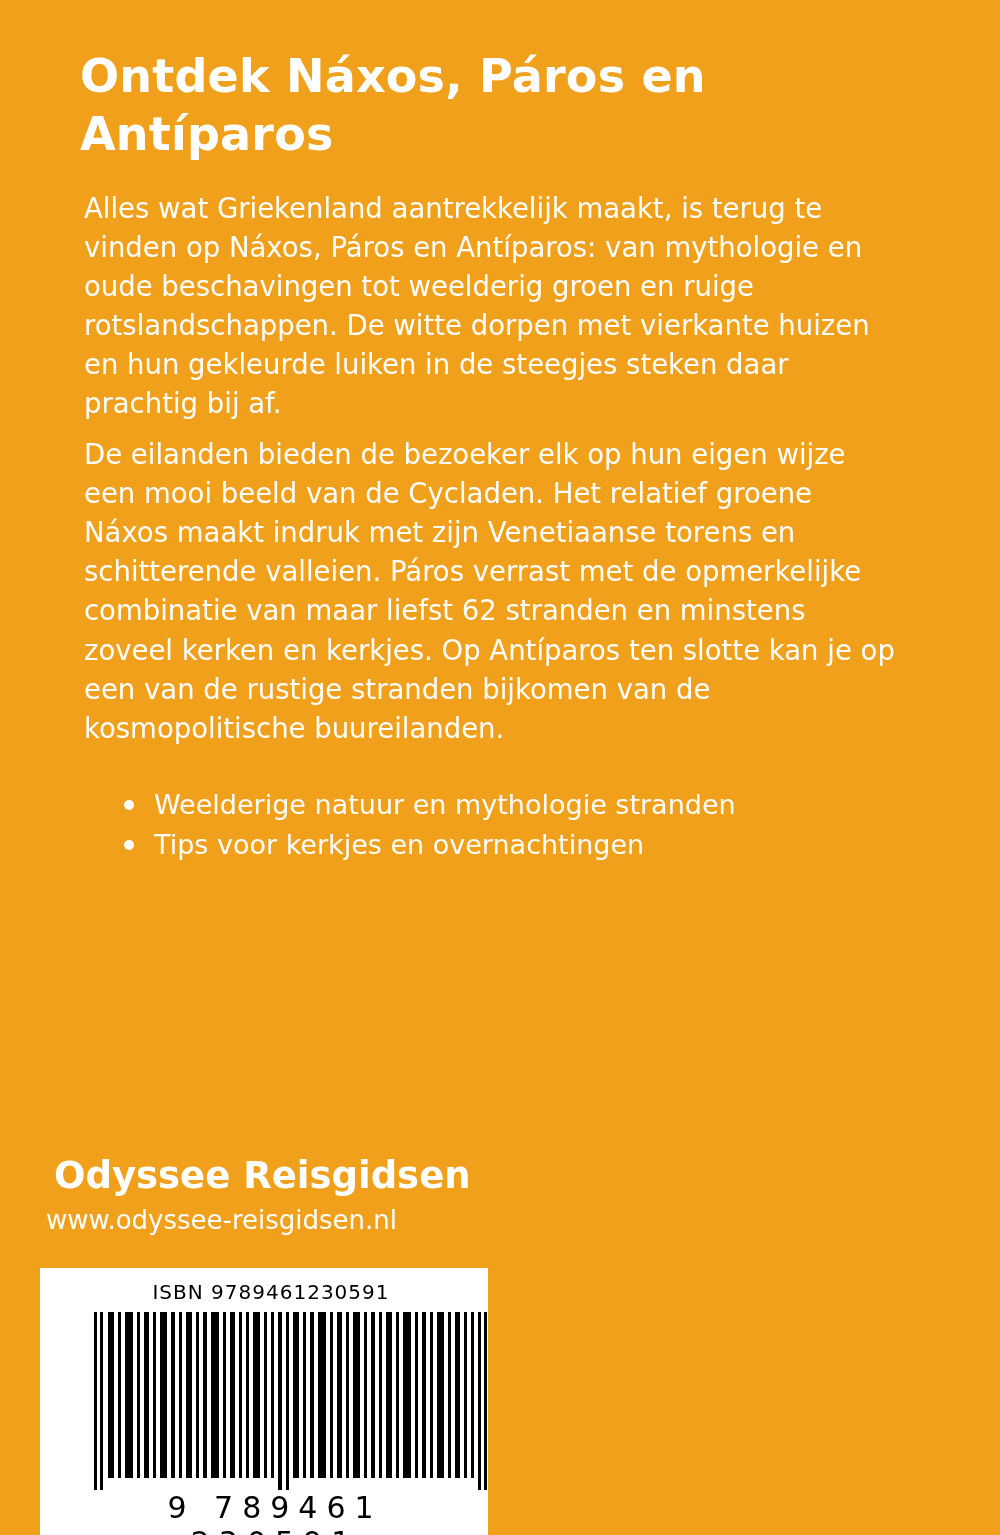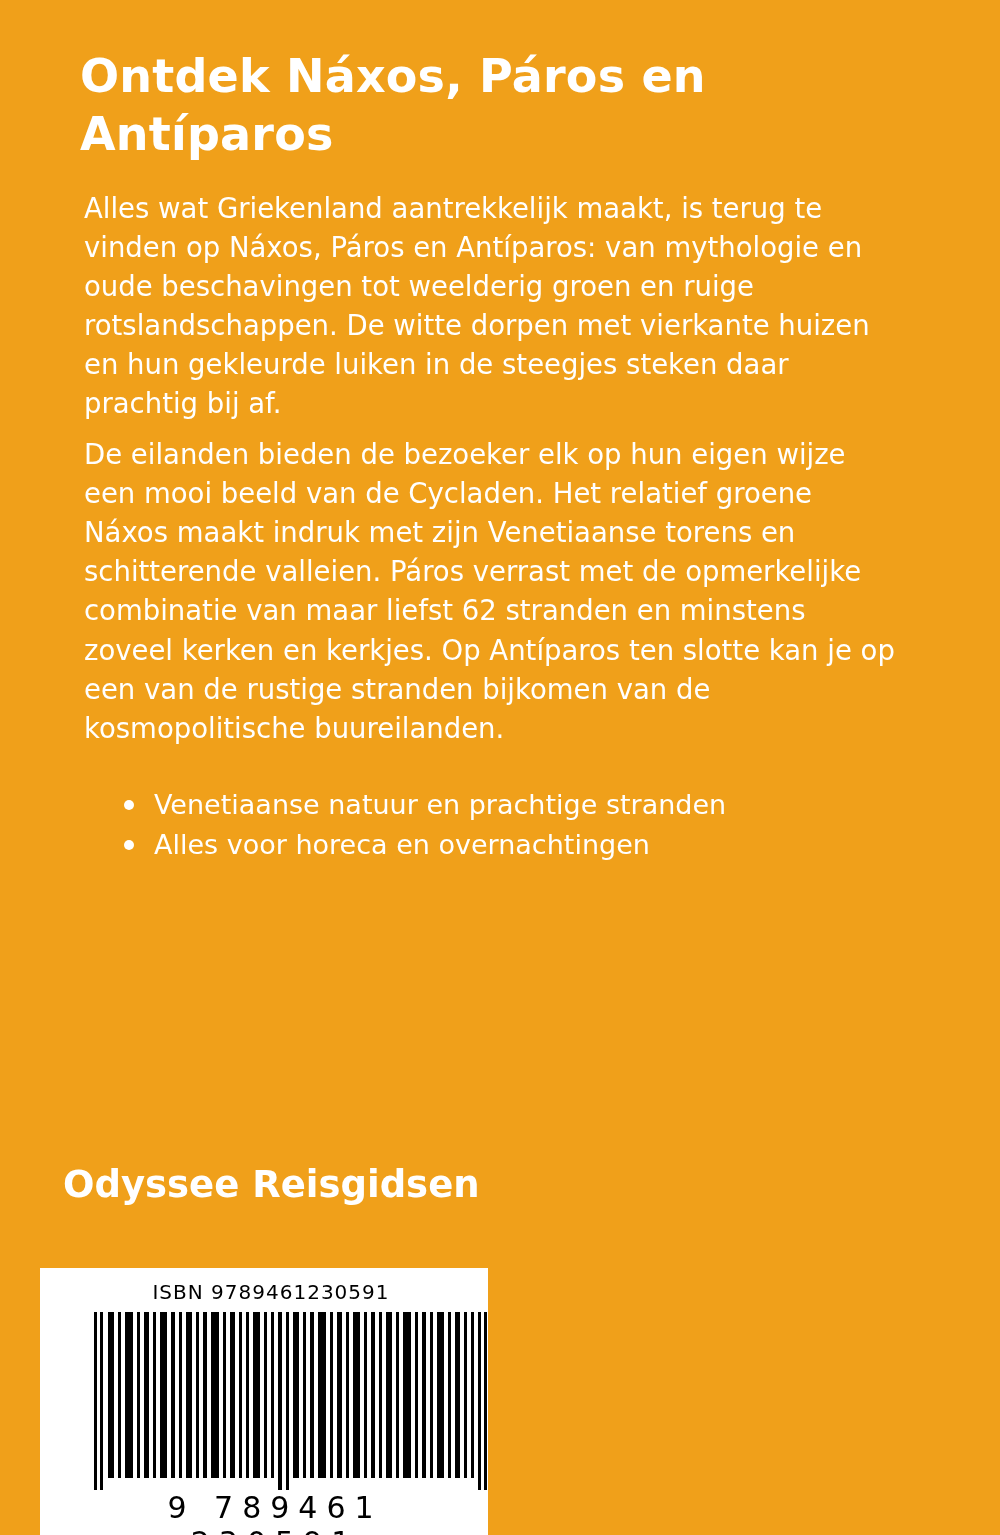--- a/index.html
+++ b/index.html
@@ -68,21 +68,21 @@
   }
   .brand-block {
     position: absolute;
     left: 46px;
     top: 1148px;
   }
   .brand-name {
     font-size: 37px;
     font-weight: bold;
     line-height: 1.1;
-    margin: 17px;
+    margin: 8px;
     color: #ffffff;
   }
   .brand-url {
     font-size: 26px;
     line-height: 1.2;
     margin: 8px 0 0 0;
     color: #ffffff;
   }
   .barcode-box {
     position: absolute;
@@ -123,26 +123,27 @@
 <div class="page">
 
   <h1 class="title">Ontdek Náxos, Páros en Antíparos</h1>
 
   <div class="body-copy">
     <p>Alles wat Griekenland aantrekkelijk maakt, is terug te vinden op Náxos, Páros en Antíparos: van mythologie en oude beschavingen tot weelderig groen en ruige rotslandschappen. De witte dorpen met vierkante huizen en hun gekleurde luiken in de steegjes steken daar prachtig bij af.</p>
     <p>De eilanden bieden de bezoeker elk op hun eigen wijze een mooi beeld van de Cycladen. Het relatief groene Náxos maakt indruk met zijn Venetiaanse torens en schitterende valleien. Páros verrast met de opmerkelijke combinatie van maar liefst 62 stranden en minstens zoveel kerken en kerkjes. Op Antíparos ten slotte kan je op een van de rustige stranden bijkomen van de kosmopolitische buureilanden.</p>
   </div>
 
   <ul class="feature-list">
-    <li>Venetiaanse natuur en prachtige stranden</li>
-    <li>Alles voor horeca en overnachtingen</li>
+    <li>Weelderige natuur en mythologie stranden</li>
+    <li>Tips voor kerkjes en overnachtingen</li>
   </ul>
 
   <div class="brand-block">
     <div class="brand-name">Odyssee Reisgidsen</div>
+    <div class="brand-url">www.odyssee-reisgidsen.nl</div>
   </div>
 
   <div class="barcode-box">
     <div class="isbn-text">ISBN  9789461230591</div>
     <svg class="barcode-bars" viewBox="0 0 400 178" preserveAspectRatio="none">
       <g fill="#000000">
         <rect x="0" y="0" width="3" height="178"></rect>
         <rect x="6" y="0" width="3" height="178"></rect>
         <rect x="14" y="0" width="6" height="166"></rect>
         <rect x="24" y="0" width="3" height="166"></rect>

